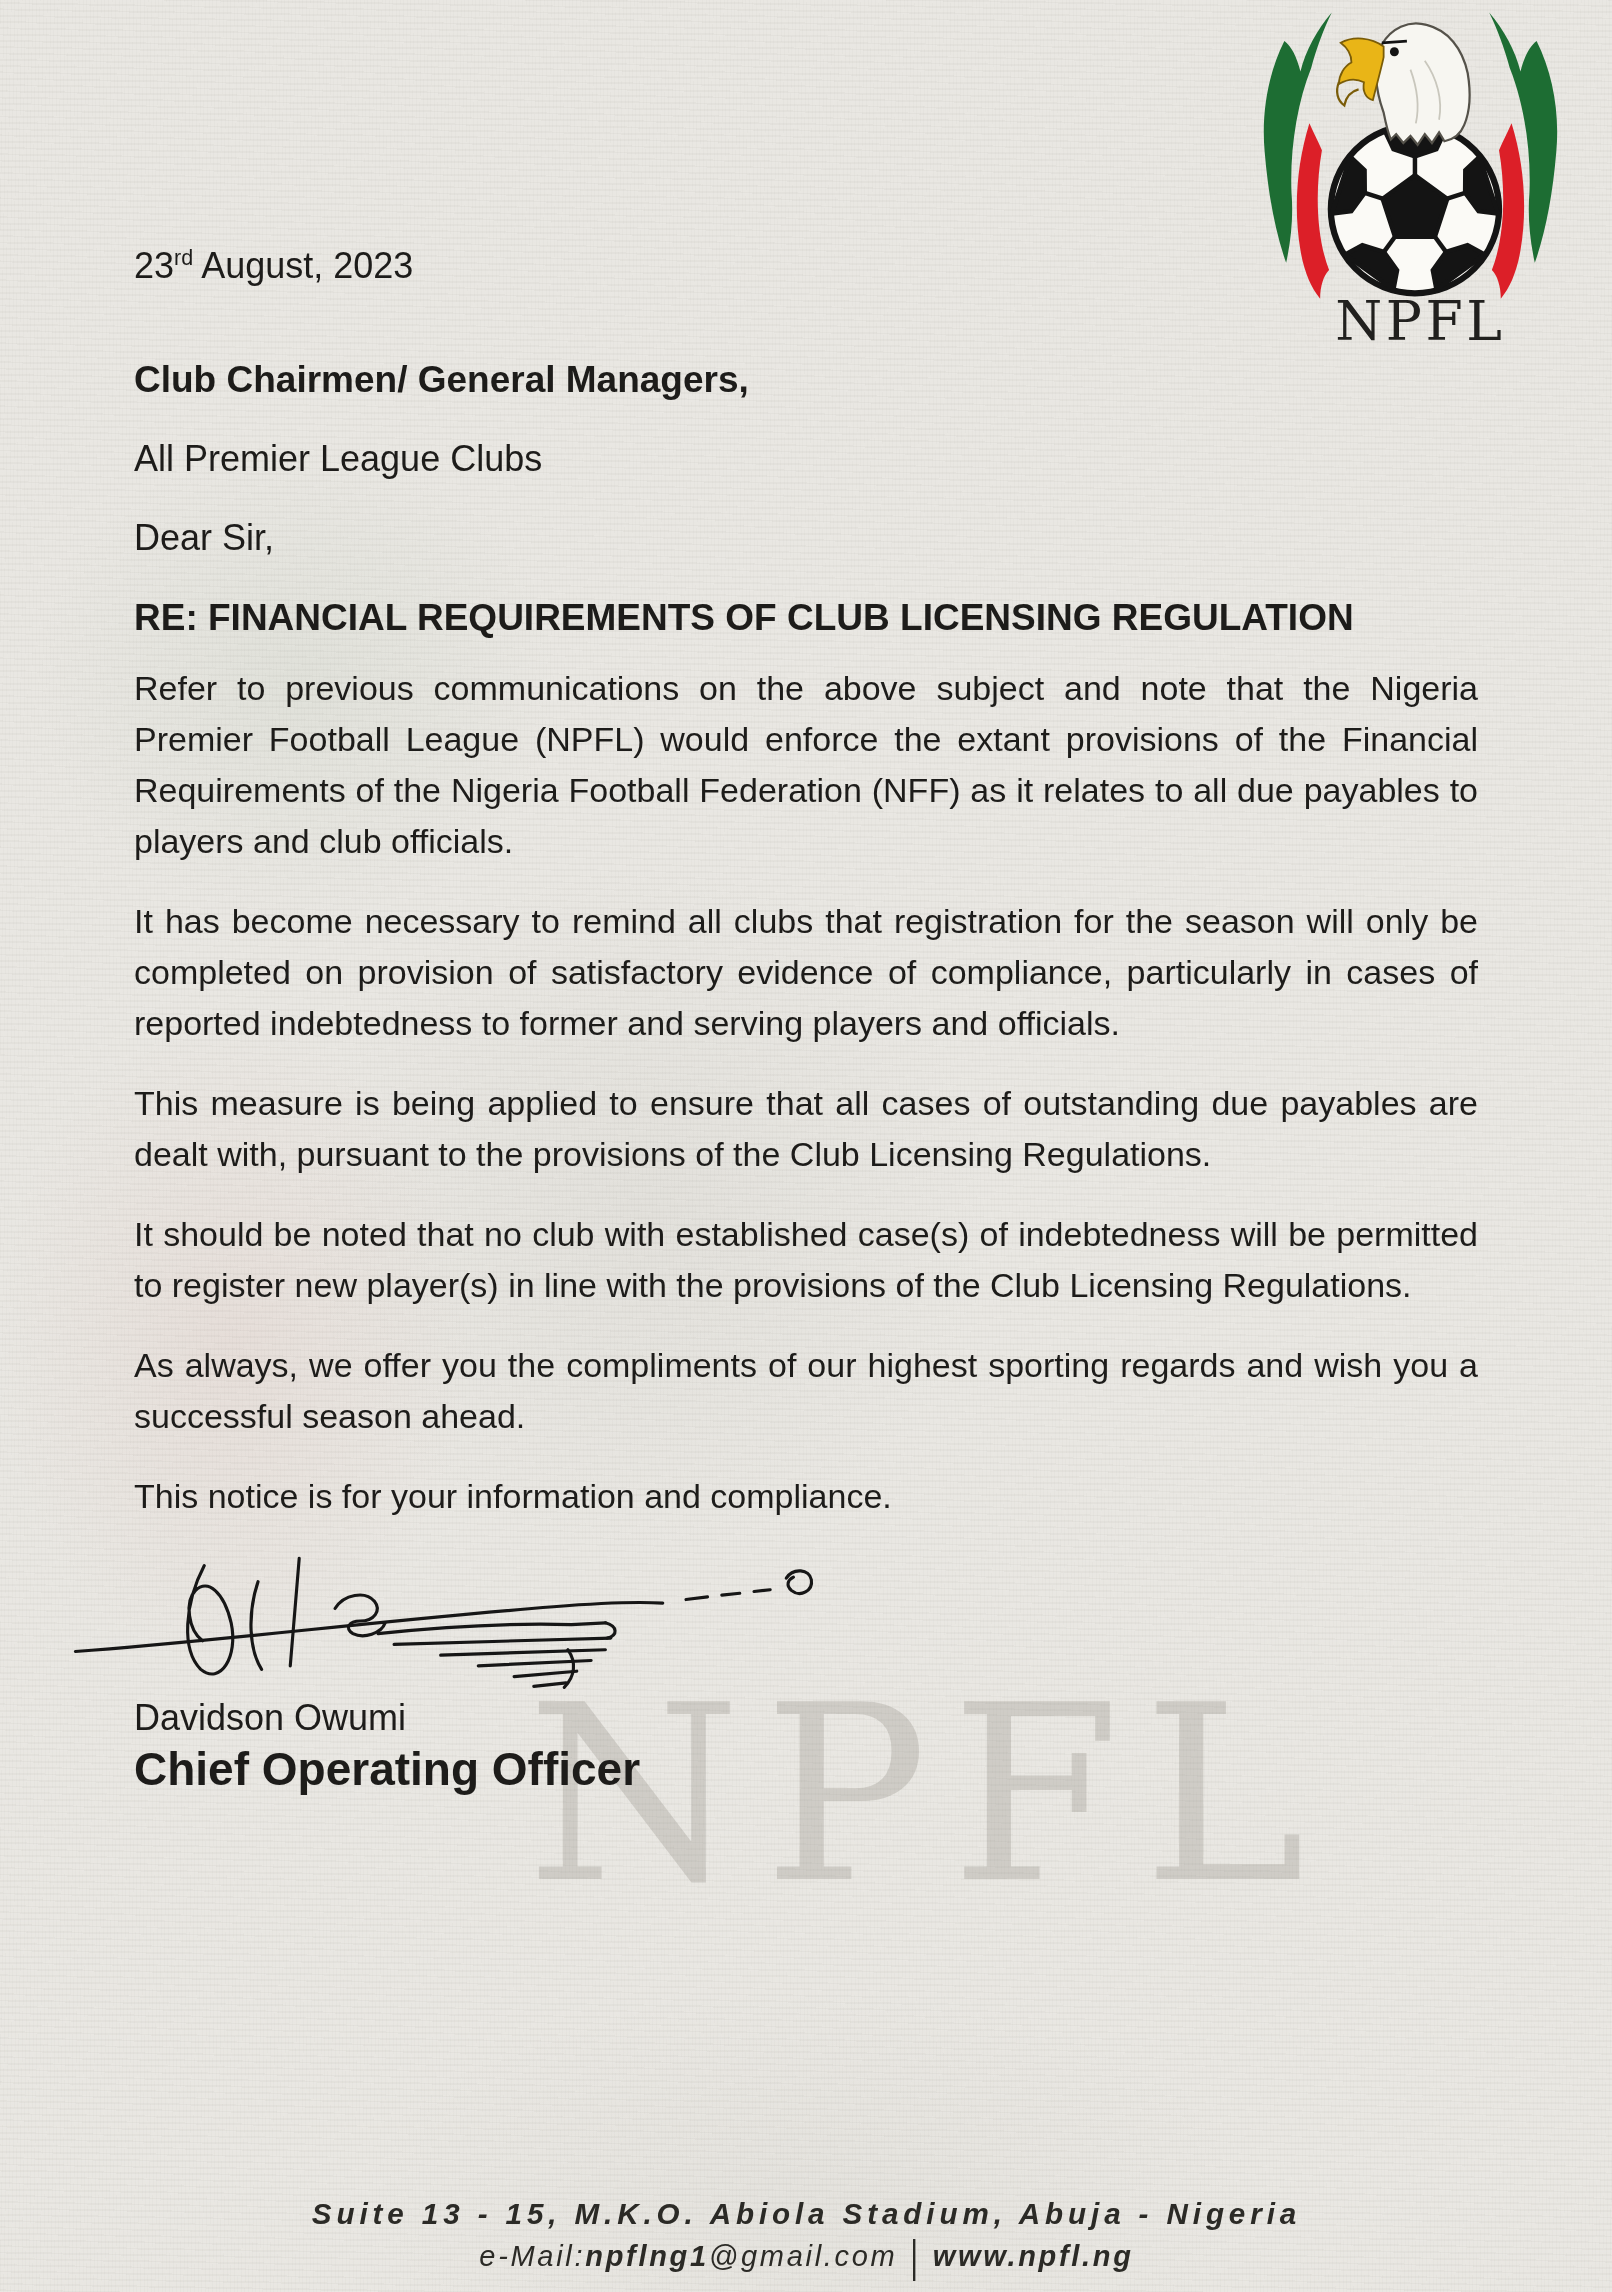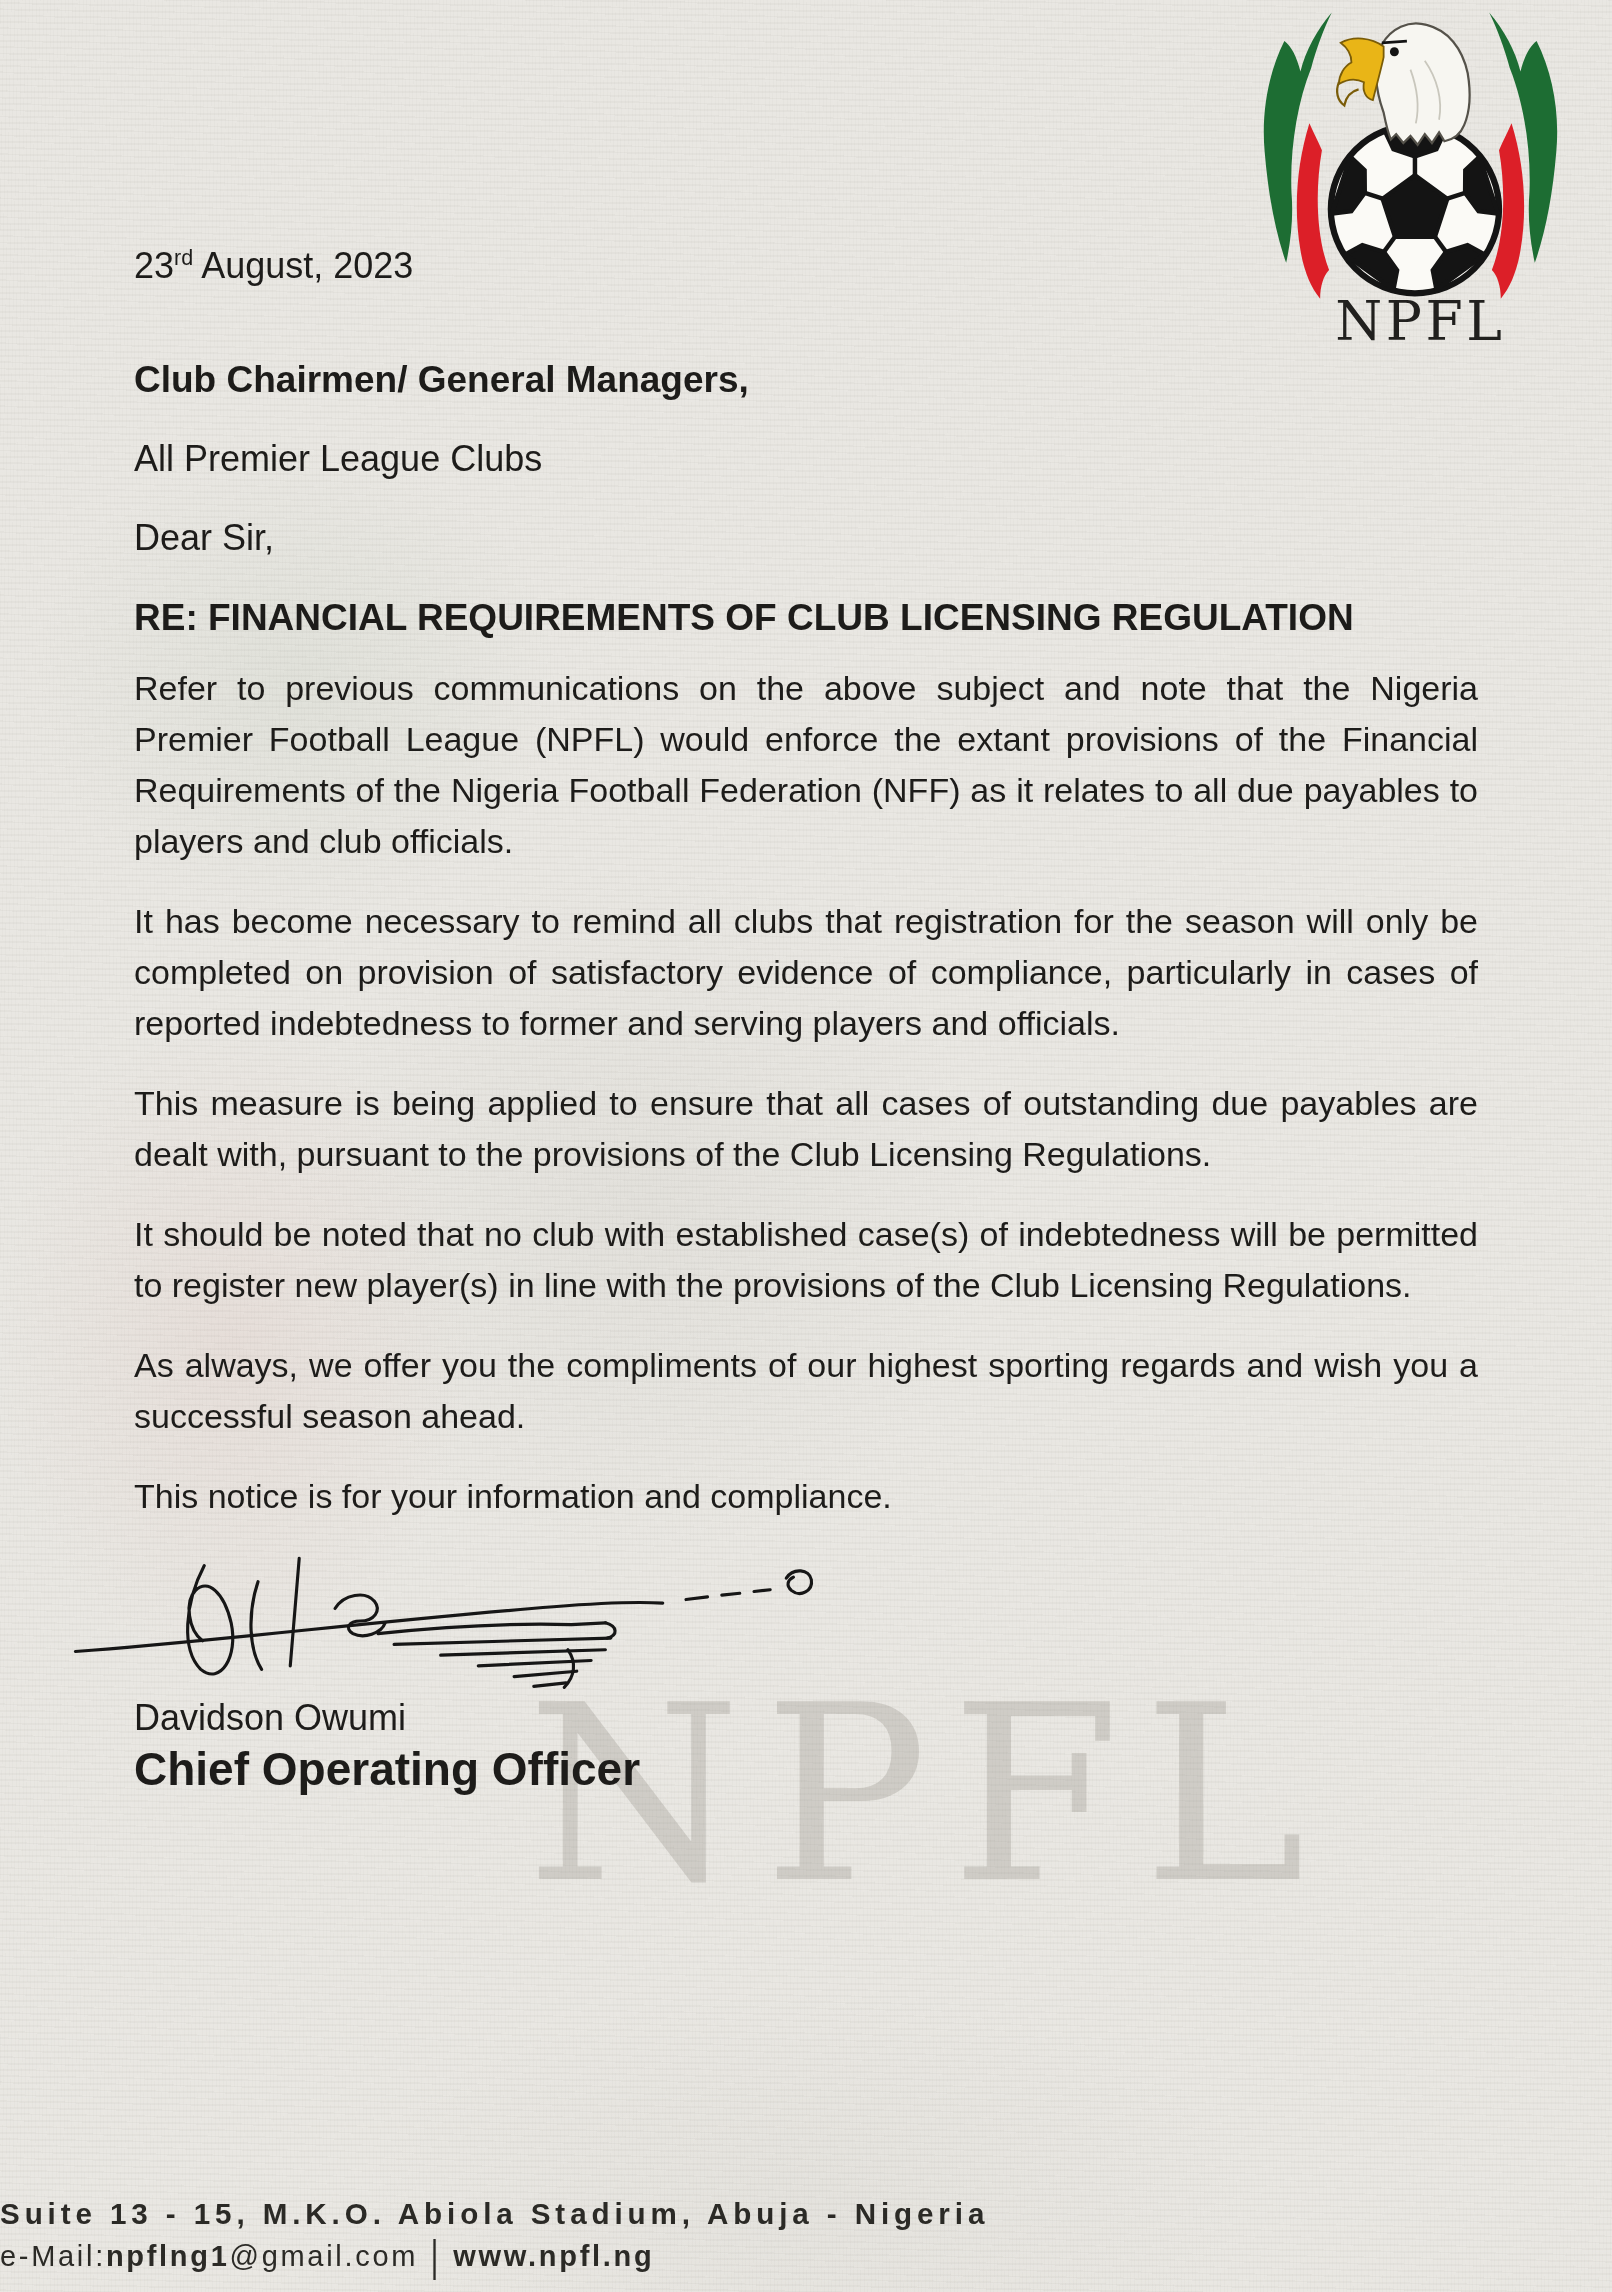--- a/index.html
+++ b/index.html
@@ -40,21 +40,21 @@
   .recipient1{font-size:37px;font-weight:700;line-height:43px;margin:0 0 36px;}
   .recipient2{font-size:36px;line-height:43px;margin:0 0 36px;}
   .salutation{font-size:36px;line-height:43px;margin:0 0 36px;}
   .subject{font-size:37px;font-weight:700;line-height:45px;margin:0 0 23px;}
   .par{font-size:34px;line-height:51px;text-align:justify;margin:0 0 29px;}
   .closing{font-size:34px;line-height:51px;margin:0 0 1.8px;}
   .signature{display:block;width:770px;height:141px;margin:5.4px 0 3.6px -64px;}
   .sig-name{font-size:36px;font-weight:400;line-height:43px;margin:0 0 9px;}
   .sig-title{font-size:46px;font-weight:700;line-height:43px;margin:0;}
 
-  .footer{position:absolute;left:0;right:0;bottom:19.7px;text-align:left;color:#2b2a26;}
+  .footer{position:absolute;left:0;right:0;bottom:19.7px;text-align:center;color:#2b2a26;font-style:italic;}
   .footer-address{font-size:29.6px;font-weight:700;letter-spacing:4.9px;margin-bottom:9px;}
   .footer-contact{font-size:29px;letter-spacing:2.7px;}
   .footer-contact .bold{font-weight:700;}
   .bar{display:inline-block;transform:scaleY(1.55);margin:0 12.5px;font-weight:400;}
 </style>
 </head>
 <body>
 
 <div class="page">
 

